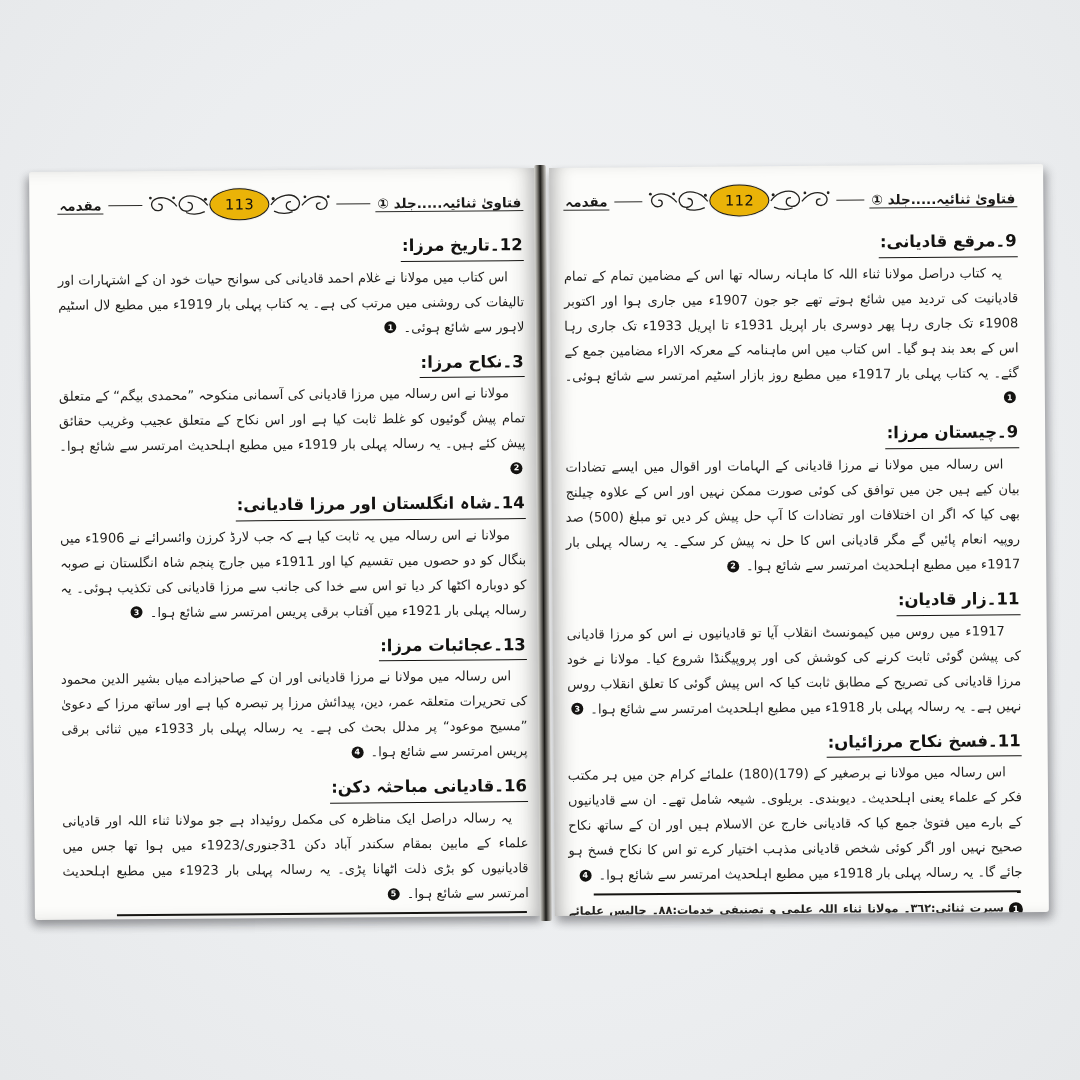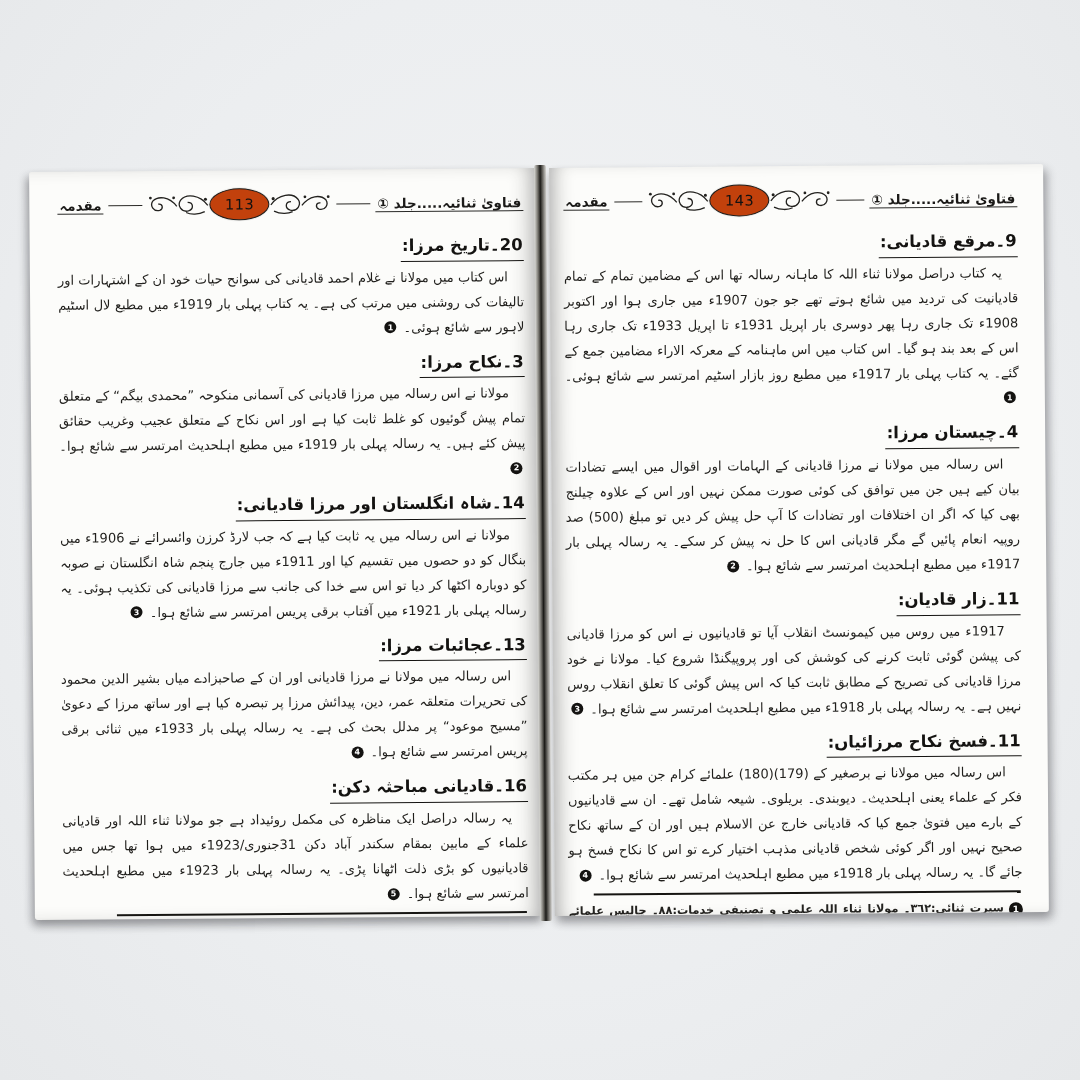--- a/index.html
+++ b/index.html
@@ -44,21 +44,21 @@
   
   .page-header{display:flex;align-items:center;gap:5px;margin-bottom:4px;min-height:44px;}
   .hdr-title,.hdr-side{font-size:13.5px;font-weight:bold;white-space:nowrap;padding:0 2px;
     border-bottom:1px solid #2a2a28;}
   .hdr-line{flex:1;height:0;border-top:1.4px solid #2b2a27;min-width:10px;}
   .cartouche{display:flex;align-items:center;gap:0;}
   .cartouche svg{display:block;}
   .page-oval{
     width:58px;height:30px;border:1.7px solid #1d1c1a;border-radius:50%;
     display:flex;align-items:center;justify-content:center;
-    font-size:14.5px;letter-spacing:.5px;color:#111;background:#c2410c;
+    font-size:14.5px;letter-spacing:.5px;color:#111;background:#eab308;
     box-shadow:0 0 0 1px rgba(0,0,0,.06);
   }
 
   
   .sections{flex:0 0 auto;}
   .sec-heading{
     display:inline-block;margin:5px 0 3px;padding:0 1px 2px;
     font-size:16.5px;font-weight:bold;color:#141311;
     border-bottom:1.6px solid #141311;line-height:1.5;
   }
@@ -121,21 +121,21 @@
               <circle cx="46" cy="8" r="1.8" fill="#23221f"></circle>
               <circle cx="76" cy="8" r="1.8" fill="#23221f"></circle>
             </svg>
           </div>
           <div class="hdr-line"></div>
           <div class="hdr-side">مقدمہ</div>
         </div>
 
         <div class="sections">
           <div><br style="display:none">
-            <h2 class="sec-heading">20۔تاریخ مرزا:</h2>
+            <h2 class="sec-heading">12۔تاریخ مرزا:</h2>
             <p class="sec-body"><span>اس کتاب میں مولانا نے غلام احمد قادیانی کی سوانح حیات خود ان کے اشتہارات اور تالیفات کی روشنی میں مرتب کی ہے۔ یہ کتاب پہلی بار 1919ء میں مطبع لال اسٹیم لاہور سے شائع ہوئی۔</span> <span class="fn-ref">1</span></p>
           </div>
           <div>
             <h2 class="sec-heading">3۔نکاح مرزا:</h2>
             <p class="sec-body"><span>مولانا نے اس رسالہ میں مرزا قادیانی کی آسمانی منکوحہ ”محمدی بیگم“ کے متعلق تمام پیش گوئیوں کو غلط ثابت کیا ہے اور اس نکاح کے متعلق عجیب وغریب حقائق پیش کئے ہیں۔ یہ رسالہ پہلی بار 1919ء میں مطبع اہلحدیث امرتسر سے شائع ہوا۔</span> <span class="fn-ref">2</span></p>
           </div>
           <div>
             <h2 class="sec-heading">14۔شاہ انگلستان اور مرزا قادیانی:</h2>
             <p class="sec-body"><span>مولانا نے اس رسالہ میں یہ ثابت کیا ہے کہ جب لارڈ کرزن وائسرائے نے 1906ء میں بنگال کو دو حصوں میں تقسیم کیا اور 1911ء میں جارج پنجم شاہ انگلستان نے صوبہ کو دوبارہ اکٹھا کر دیا تو اس سے خدا کی جانب سے مرزا قادیانی کی تکذیب ہوئی۔ یہ رسالہ پہلی بار 1921ء میں آفتاب برقی پریس امرتسر سے شائع ہوا۔</span> <span class="fn-ref">3</span></p>
           </div>
@@ -171,21 +171,21 @@
             <svg width="62" height="34" viewBox="0 0 80 34">
               <g fill="none" stroke="#23221f" stroke-width="1.7">
                 <path d="M2,18 C12,4 30,2 37,11 C42,18 36,27 27,25 C20,23 20,14 28,14"></path>
                 <path d="M42,19 C52,6 66,5 73,12 C77,18 72,26 64,24 C59,22 60,15 66,16"></path>
                 <path d="M6,26 C14,30 24,30 30,27"></path>
               </g>
               <circle cx="5" cy="10" r="2" fill="#23221f"></circle>
               <circle cx="46" cy="8" r="1.8" fill="#23221f"></circle>
               <circle cx="76" cy="8" r="1.8" fill="#23221f"></circle>
             </svg>
-            <div class="page-oval">143</div>
+            <div class="page-oval">112</div>
             <svg width="62" height="34" viewBox="0 0 80 34" style="transform:scaleX(-1)">
               <g fill="none" stroke="#23221f" stroke-width="1.7">
                 <path d="M2,18 C12,4 30,2 37,11 C42,18 36,27 27,25 C20,23 20,14 28,14"></path>
                 <path d="M42,19 C52,6 66,5 73,12 C77,18 72,26 64,24 C59,22 60,15 66,16"></path>
                 <path d="M6,26 C14,30 24,30 30,27"></path>
               </g>
               <circle cx="5" cy="10" r="2" fill="#23221f"></circle>
               <circle cx="46" cy="8" r="1.8" fill="#23221f"></circle>
               <circle cx="76" cy="8" r="1.8" fill="#23221f"></circle>
             </svg>
@@ -193,21 +193,21 @@
           <div class="hdr-line"></div>
           <div class="hdr-side">مقدمہ</div>
         </div>
 
         <div class="sections">
           <div>
             <h2 class="sec-heading">9۔مرقع قادیانی:</h2>
             <p class="sec-body"><span>یہ کتاب دراصل مولانا ثناء اللہ کا ماہانہ رسالہ تھا اس کے مضامین تمام کے تمام قادیانیت کی تردید میں شائع ہوتے تھے جو جون 1907ء میں جاری ہوا اور اکتوبر 1908ء تک جاری رہا پھر دوسری بار اپریل 1931ء تا اپریل 1933ء تک جاری رہا اس کے بعد بند ہو گیا۔ اس کتاب میں اس ماہنامہ کے معرکہ الاراء مضامین جمع کے گئے۔ یہ کتاب پہلی بار 1917ء میں مطبع روز بازار اسٹیم امرتسر سے شائع ہوئی۔</span> <span class="fn-ref">1</span></p>
           </div>
           <div>
-            <h2 class="sec-heading">4۔چیستان مرزا:</h2>
+            <h2 class="sec-heading">9۔چیستان مرزا:</h2>
             <p class="sec-body"><span>اس رسالہ میں مولانا نے مرزا قادیانی کے الہامات اور اقوال میں ایسے تضادات بیان کیے ہیں جن میں توافق کی کوئی صورت ممکن نہیں اور اس کے علاوہ چیلنج بھی کیا کہ اگر ان اختلافات اور تضادات کا آپ حل پیش کر دیں تو مبلغ (500) صد روپیہ انعام پائیں گے مگر قادیانی اس کا حل نہ پیش کر سکے۔ یہ رسالہ پہلی بار 1917ء میں مطبع اہلحدیث امرتسر سے شائع ہوا۔</span> <span class="fn-ref">2</span></p>
           </div>
           <div>
             <h2 class="sec-heading">11۔زار قادیان:</h2>
             <p class="sec-body"><span>1917ء میں روس میں کیمونسٹ انقلاب آیا تو قادیانیوں نے اس کو مرزا قادیانی کی پیشن گوئی ثابت کرنے کی کوشش کی اور پروپیگنڈا شروع کیا۔ مولانا نے خود مرزا قادیانی کی تصریح کے مطابق ثابت کیا کہ اس پیش گوئی کا تعلق انقلاب روس نہیں ہے۔ یہ رسالہ پہلی بار 1918ء میں مطبع اہلحدیث امرتسر سے شائع ہوا۔</span> <span class="fn-ref">3</span></p>
           </div>
           <div>
             <h2 class="sec-heading">11۔فسخ نکاح مرزائیاں:</h2>
             <p class="sec-body"><span>اس رسالہ میں مولانا نے برصغیر کے (179)(180) علمائے کرام جن میں ہر مکتب فکر کے علماء یعنی اہلحدیث۔ دیوبندی۔ بریلوی۔ شیعہ شامل تھے۔ ان سے قادیانیوں کے بارے میں فتویٰ جمع کیا کہ قادیانی خارج عن الاسلام ہیں اور ان کے ساتھ نکاح صحیح نہیں اور اگر کوئی شخص قادیانی مذہب اختیار کرے تو اس کا نکاح فسخ ہو جائے گا۔ یہ رسالہ پہلی بار 1918ء میں مطبع اہلحدیث امرتسر سے شائع ہوا۔</span> <span class="fn-ref">4</span></p>
           </div>

